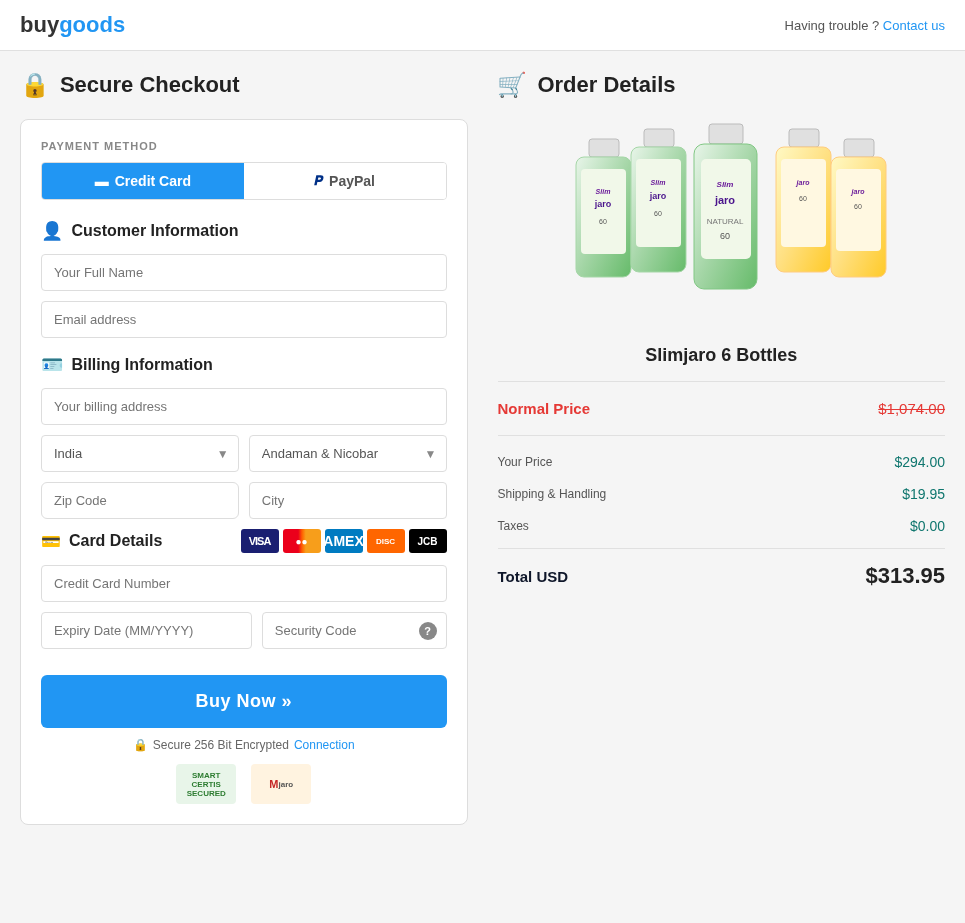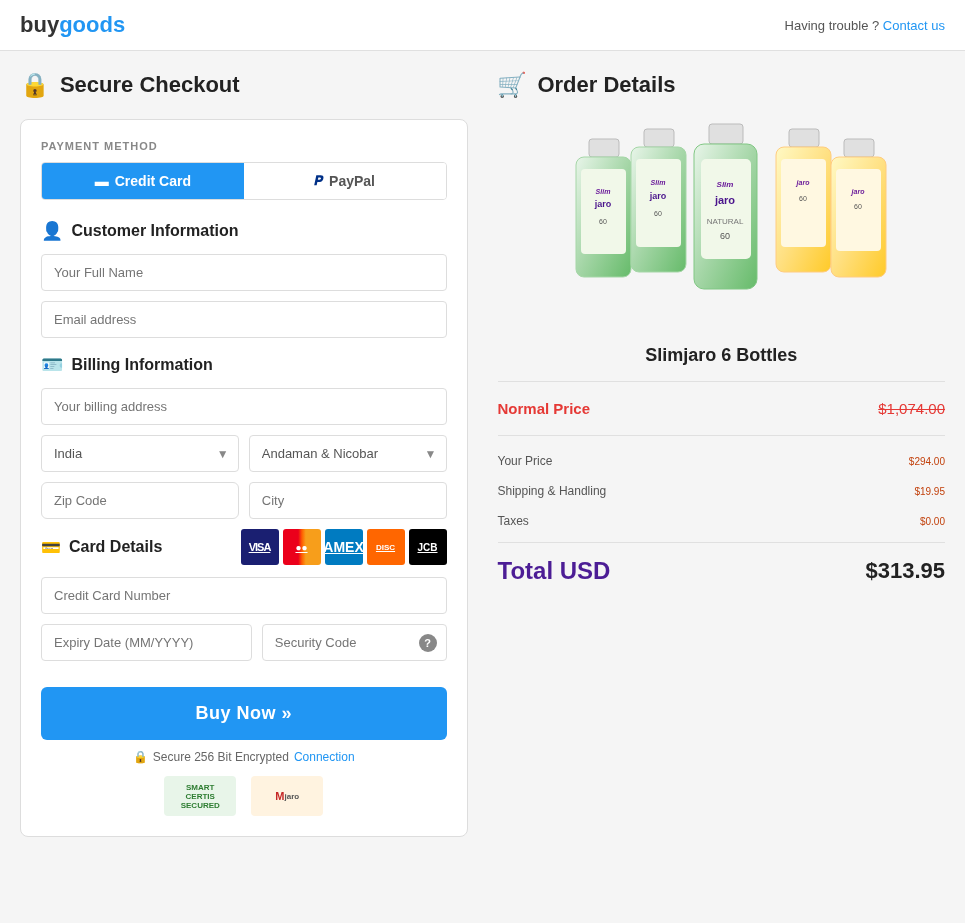--- a/index.html
+++ b/index.html
@@ -168,29 +168,28 @@
       justify-content: space-between;
       margin-bottom: 12px;
     }
     .card-icons {
       display: flex;
       gap: 4px;
       align-items: center;
     }
     .card-icon {
       width: 38px;
-      height: 36px;
+      height: 24px;
       border-radius: 3px;
       font-size: 8px;
       font-weight: bold;
       display: flex;
       align-items: center;
       justify-content: center;
       color: #fff;
-      text-decoration: underline;
     }
     .card-icon-visa { background: #1a1f71; font-size: 11px; letter-spacing: -1px; }
     .card-icon-mc { background: linear-gradient(to right, #eb001b 40%, #ff5f00 50%, #f79e1b 60%); }
     .card-icon-amex { background: #007bc1; font-size: 14px; }
     .card-icon-discover { background: #ff6600; font-size: 8px; }
     .card-icon-jcb { background: #000000; font-size: 10px; }
     .security-code-wrapper {
       position: relative;
       flex: 1;
     }
@@ -238,21 +237,21 @@
       color: #2196F3;
       text-decoration: none;
     }
     .trust-badges {
       display: flex;
       justify-content: center;
       gap: 15px;
       margin-top: 12px;
     }
     .trust-badge {
-      width: 72px;
+      width: 60px;
       height: 40px;
       background: #e0e0e0;
       border-radius: 4px;
       display: flex;
       align-items: center;
       justify-content: center;
       font-size: 9px;
       font-weight: bold;
       color: #555;
       text-align: center;
@@ -273,23 +272,23 @@
     }
     .price-row {
       display: flex;
       justify-content: space-between;
       align-items: center;
       padding: 8px 0;
     }
     .price-row.normal-price .label { color: #e53935; font-weight: bold; font-size: 15px; }
     .price-row.normal-price .value { color: #e53935; text-decoration: line-through; font-size: 15px; }
     .price-row .label { color: #555; font-size: 12px; }
-    .price-row .value { color: #c2410c; font-size: 10px; }
+    .price-row .value { color: #0f766e; font-size: 14px; }
     .price-row.total { border-top: 1px solid #e0e0e0; padding-top: 14px; margin-top: 6px; }
-    .price-row.total .label { font-size: 24px; font-weight: bold; color: #4c1d95; }
+    .price-row.total .label { font-size: 15px; font-weight: bold; color: #0f172a; }
     .price-row.total .value { font-size: 22px; font-weight: bold; color: #222; }
 
     
     .bottles-svg-container {
       display: flex;
       justify-content: center;
       margin-bottom: 16px;
     }
   </style>
 </head>

